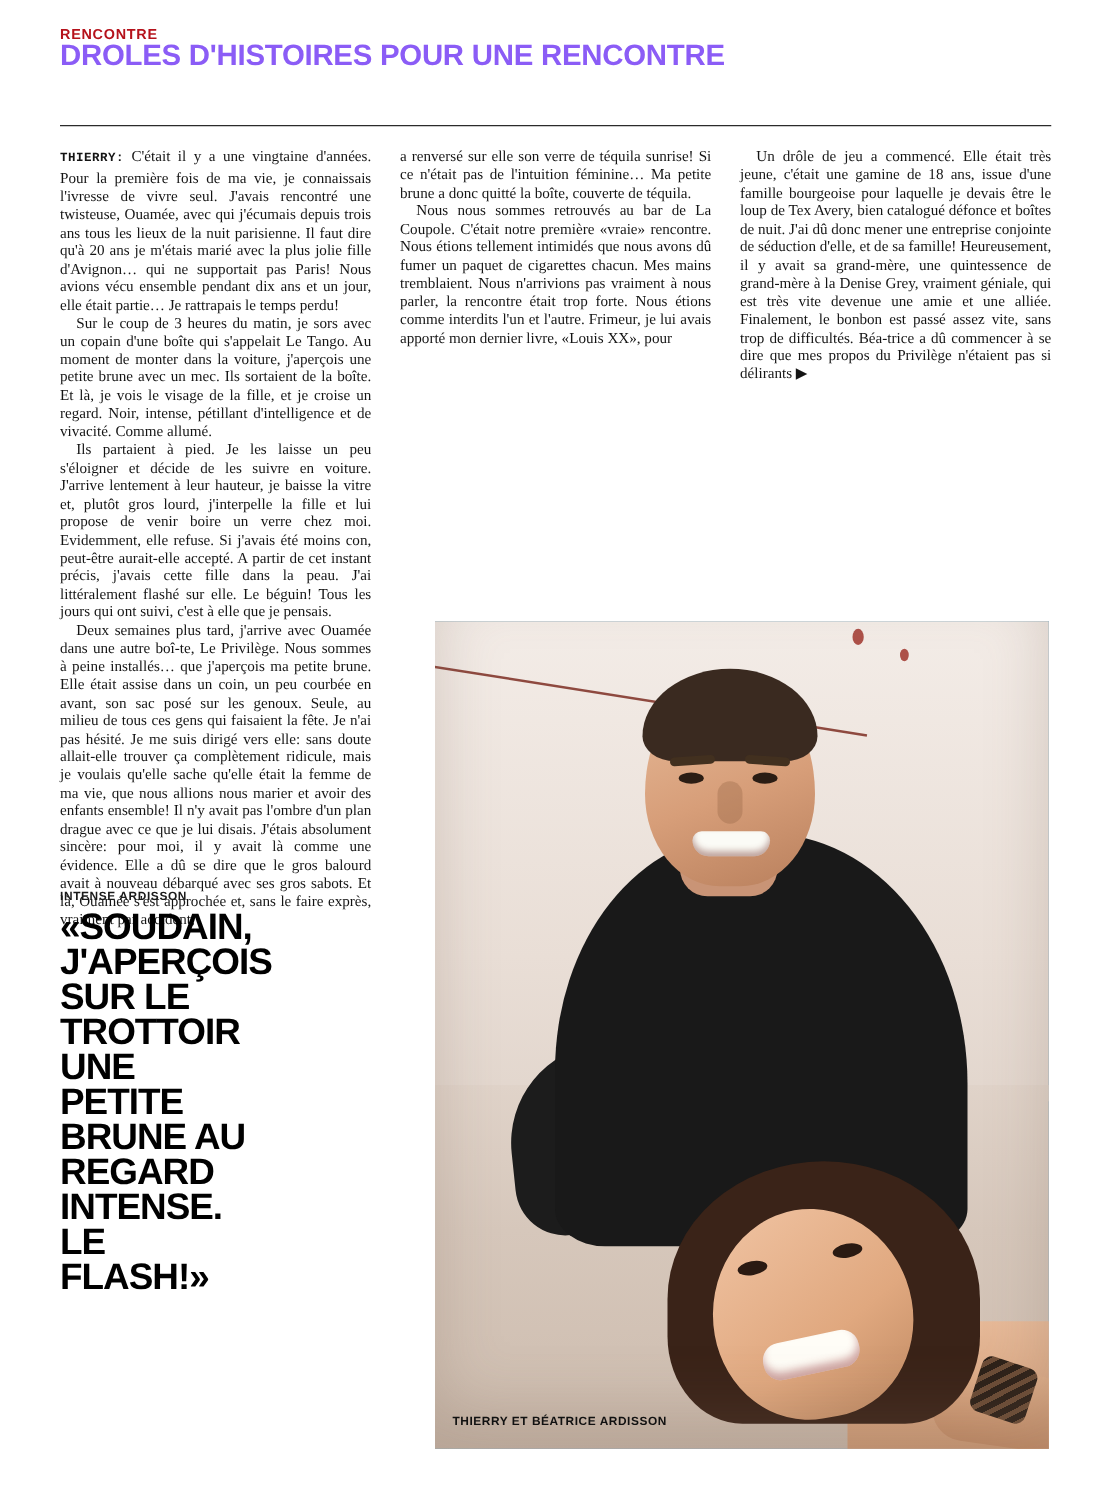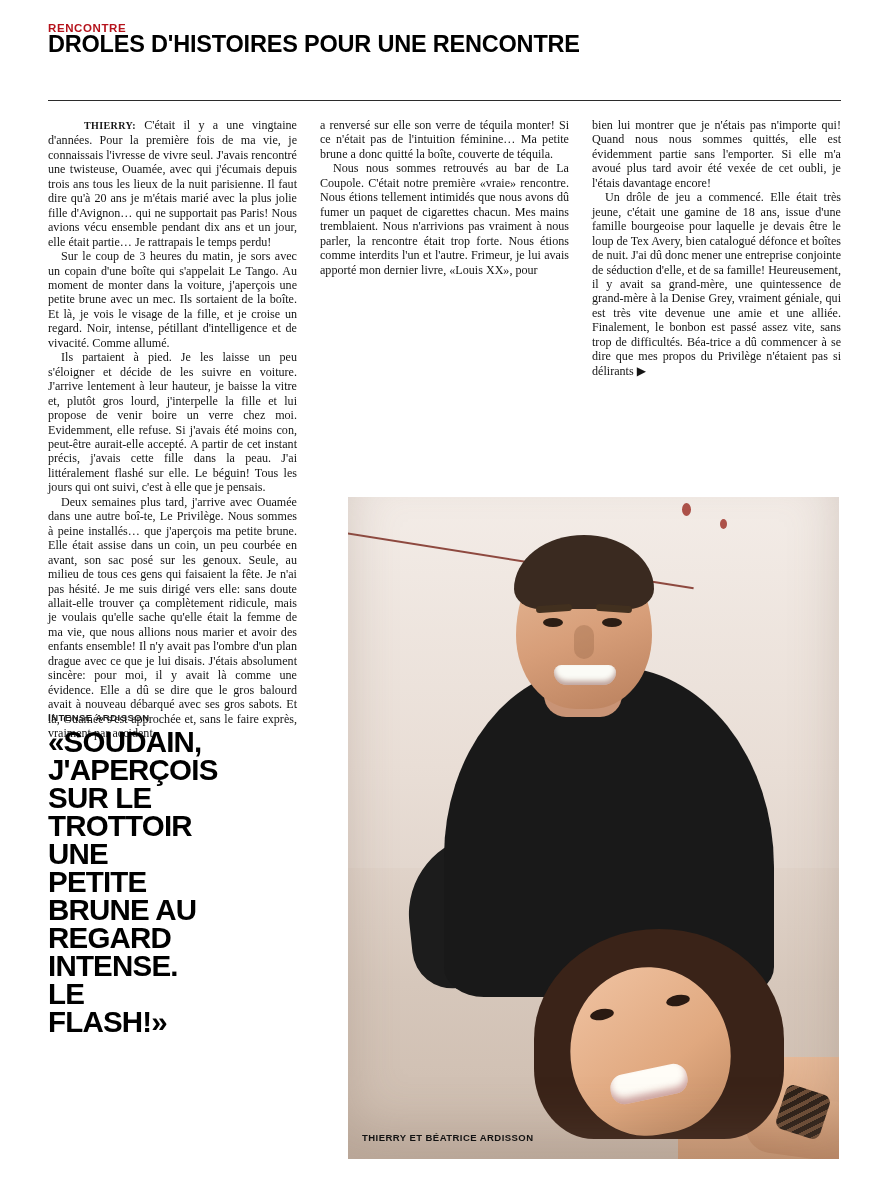--- a/index.html
+++ b/index.html
@@ -37,21 +37,21 @@
   .headline {
     position: absolute;
     left: 48px;
     top: 33px;
     width: 560px;
     font-family: "Liberation Sans", sans-serif;
     font-weight: bold;
     font-size: 23.5px;
     line-height: 22px;
     letter-spacing: -0.2px;
-    color: #000000;
+    color: #8b5cf6;
     text-transform: uppercase;
   }
   .rule {
     position: absolute;
     left: 48px;
     top: 100px;
     width: 793px;
     height: 1px;
     background: #2b2b2b;
   }
@@ -93,25 +93,24 @@
     font-size: 13px;
     vertical-align: 1px;
     margin-right: 3px;
   }
   .deck .small {
     font-size: 12.3px;
     font-weight: bold;
     letter-spacing: 0.1px;
   }
   .speaker {
-    font-family: Liberation Serif, serif;
+    font-family: Liberation Mono, monospace;
     font-weight: bold;
     font-size: 10px;
     letter-spacing: 0.4px;
-    margin-left: 36px;
   }
 
   .quote-block {
     position: absolute;
     left: 48px;
     top: 712px;
     width: 154px;
     color: #b5121b;
   }
   .quote-attrib {
@@ -359,26 +358,25 @@
     <p>Ils partaient à pied. Je les laisse un peu s'éloigner et décide de les suivre en voiture. J'arrive lentement à leur hauteur, je baisse la vitre et, plutôt gros lourd, j'interpelle la fille et lui propose de venir boire un verre chez moi. Evidemment, elle refuse. Si j'avais été moins con, peut-être aurait-elle accepté. A partir de cet instant précis, j'avais cette fille dans la peau. J'ai littéralement flashé sur elle. Le béguin! Tous les jours qui ont suivi, c'est à elle que je pensais.</p>
     <p>Deux semaines plus tard, j'arrive avec Ouamée dans une autre boî-te, Le Privilège. Nous sommes à peine installés… que j'aperçois ma petite brune. Elle était assise dans un coin, un peu courbée en avant, son sac posé sur les genoux. Seule, au milieu de tous ces gens qui faisaient la fête. Je n'ai pas hésité. Je me suis dirigé vers elle: sans doute allait-elle trouver ça complètement ridicule, mais je voulais qu'elle sache qu'elle était la femme de ma vie, que nous allions nous marier et avoir des enfants ensemble! Il n'y avait pas l'ombre d'un plan drague avec ce que je lui disais. J'étais absolument sincère: pour moi, il y avait là comme une évidence. Elle a dû se dire que le gros balourd avait à nouveau débarqué avec ses gros sabots. Et là, Ouamée s'est approchée et, sans le faire exprès, vraiment par accident,</p>
   </div>
 
   <div class="quote-block">
     <div class="quote-attrib">INTENSE ARDISSON</div>
     <div class="quote-text">«SOUDAIN, J'APERÇOIS SUR LE TROTTOIR UNE PETITE BRUNE AU REGARD INTENSE. LE FLASH!»</div>
   </div>
 
   <div class="col" id="col2">
-    <p class="first">a renversé sur elle son verre de téquila monter! Si ce n'était pas de l'intuition féminine… Ma petite brune a donc quitté la boîte, couverte de téquila.</p>
+    <p class="first">a renversé sur elle son verre de téquila sunrise! Si ce n'était pas de l'intuition féminine… Ma petite brune a donc quitté la boîte, couverte de téquila.</p>
     <p>Nous nous sommes retrouvés au bar de La Coupole. C'était notre première «vraie» rencontre. Nous étions tellement intimidés que nous avons dû fumer un paquet de cigarettes chacun. Mes mains tremblaient. Nous n'arrivions pas vraiment à nous parler, la rencontre était trop forte. Nous étions comme interdits l'un et l'autre. Frimeur, je lui avais apporté mon dernier livre, «Louis XX», pour</p>
   </div>
 
   <div class="col" id="col3">
-    <p class="first">bien lui montrer que je n'étais pas n'importe qui! Quand nous nous sommes quittés, elle est évidemment partie sans l'emporter. Si elle m'a avoué plus tard avoir été vexée de cet oubli, je l'étais davantage encore!</p>
     <p>Un drôle de jeu a commencé. Elle était très jeune, c'était une gamine de 18 ans, issue d'une famille bourgeoise pour laquelle je devais être le loup de Tex Avery, bien catalogué défonce et boîtes de nuit. J'ai dû donc mener une entreprise conjointe de séduction d'elle, et de sa famille! Heureusement, il y avait sa grand-mère, une quintessence de grand-mère à la Denise Grey, vraiment géniale, qui est très vite devenue une amie et une alliée. Finalement, le bonbon est passé assez vite, sans trop de difficultés. Béa-trice a dû commencer à se dire que mes propos du Privilège n'étaient pas si délirants ▶</p>
   </div>
 
   <div class="photo">
     <div class="photo-bg"></div>
     <div class="photo-wall"></div>
     <div class="photo-floor"></div>
     <div class="diag-line"></div>
     <div class="dot-a"></div>
     <div class="dot-b"></div>

